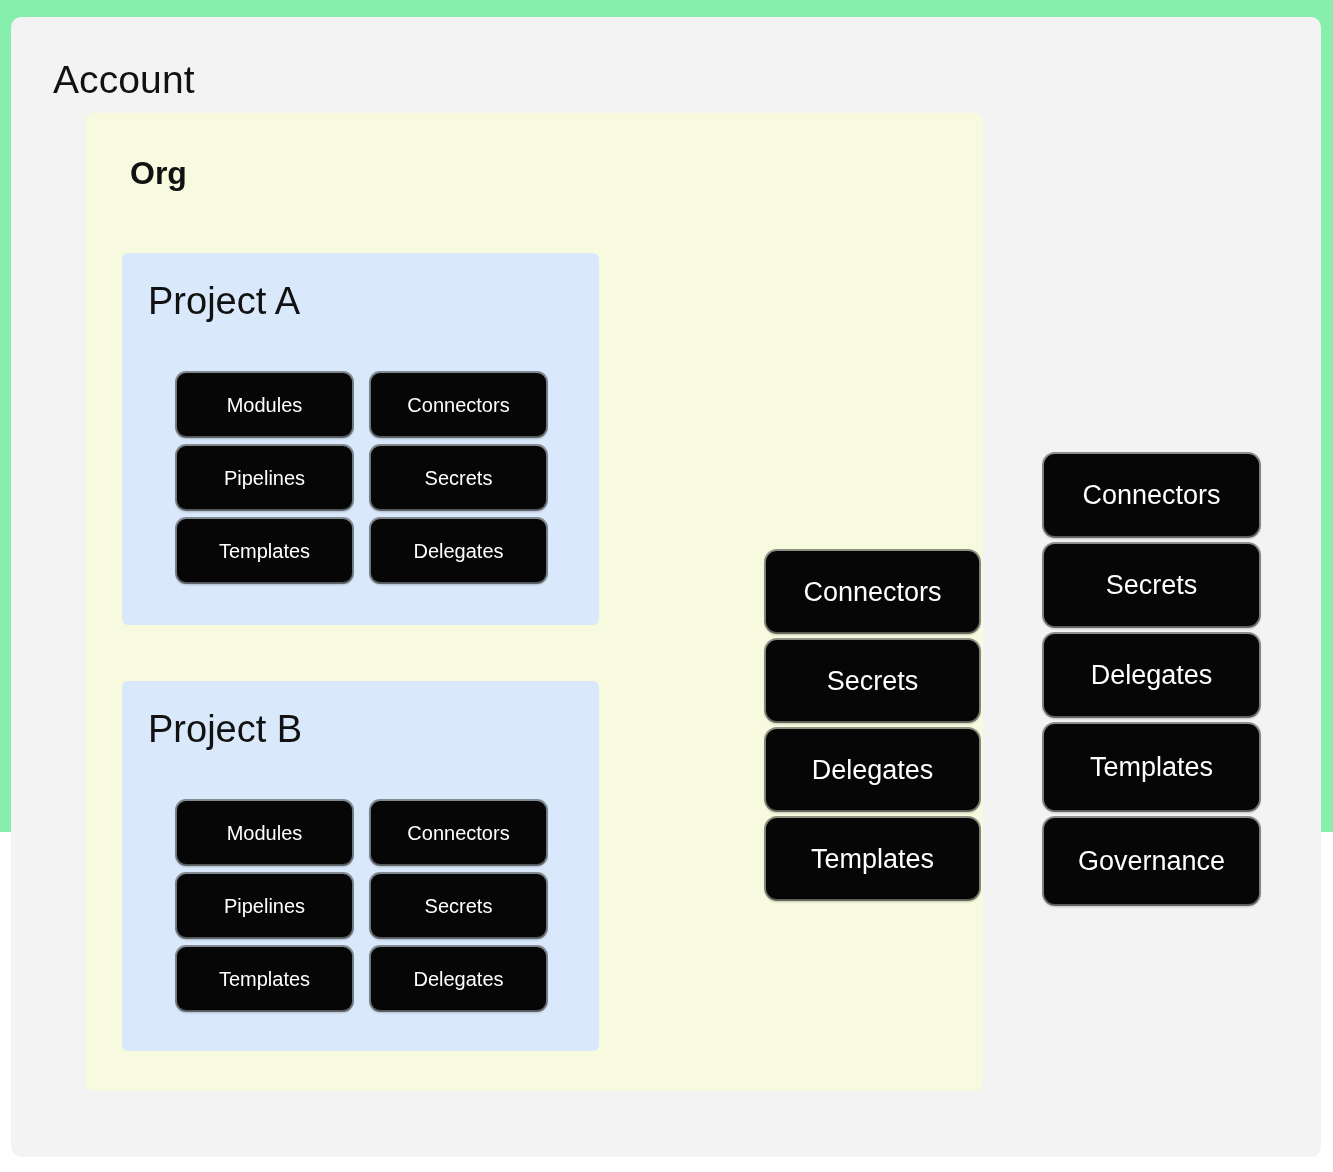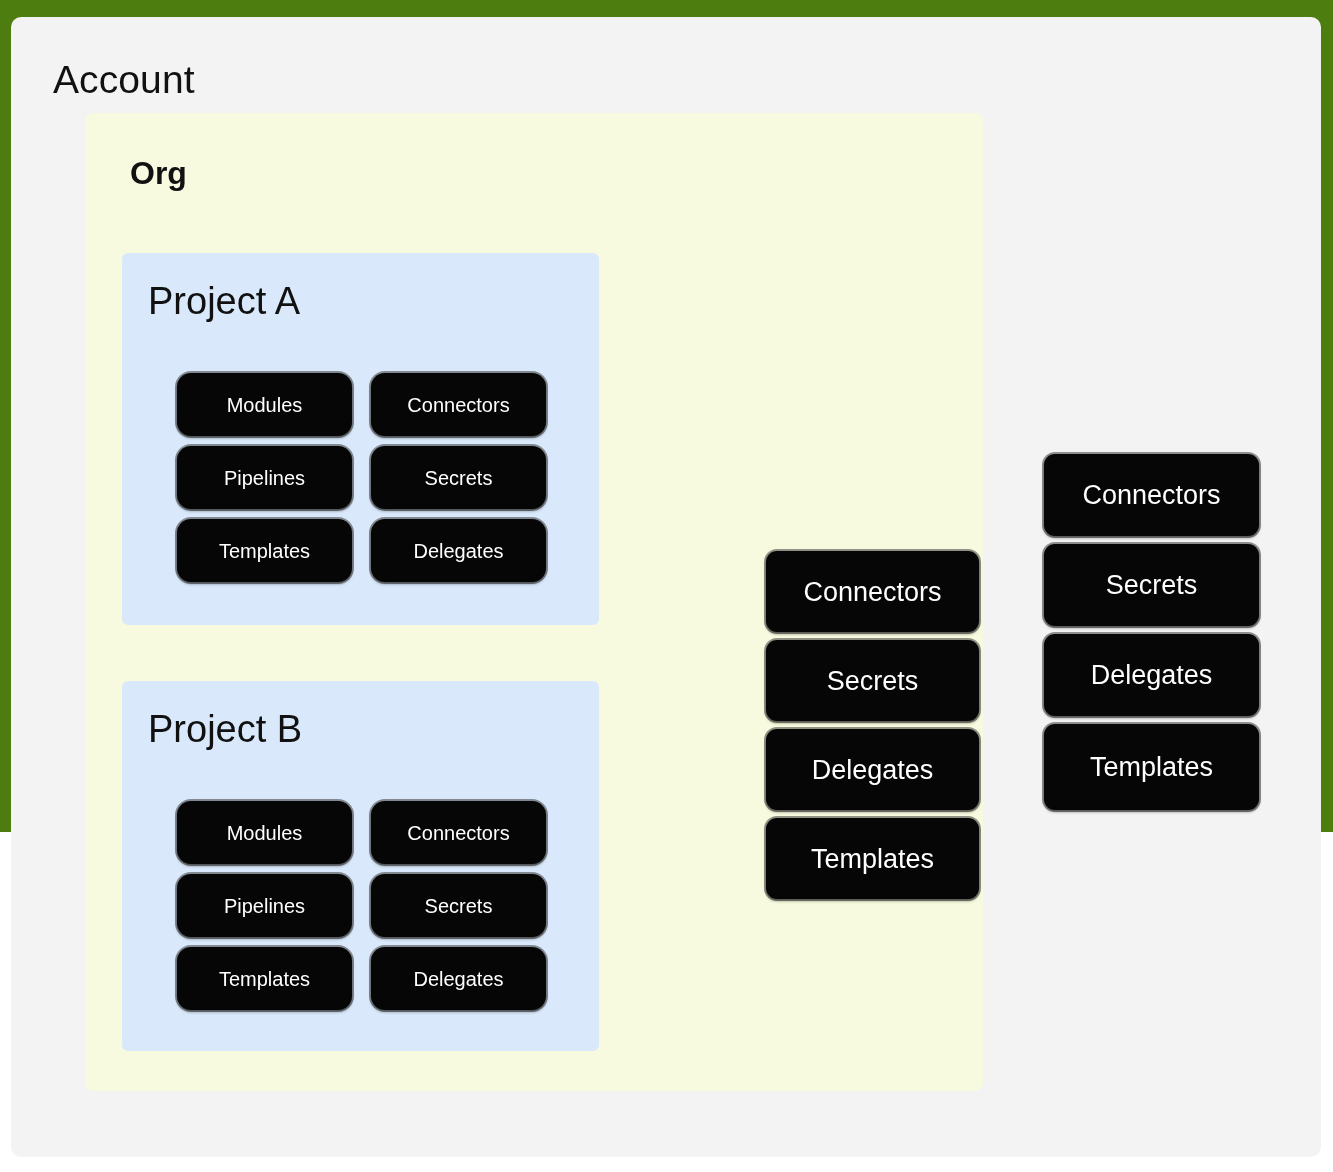--- a/index.html
+++ b/index.html
@@ -10,21 +10,21 @@
     height: 1172px;
     background: #ffffff;
     font-family: "Liberation Sans", sans-serif;
     overflow: hidden;
   }
 
   #canvas {
     position: relative;
     width: 1333px;
     height: 832px;
-    background: #4d7c0f;
+    background: #86efac;
   }
 
   
   .account-panel {
     position: absolute;
     left: 11px;
     top: 17px;
     width: 1310px;
     height: 1140px;
     background: #f3f3f3;
@@ -85,21 +85,21 @@
     line-height: 40px;
     color: #111111;
     font-weight: 400;
     white-space: nowrap;
   }
 
   
   .chip {
     background: #060606;
     color: #ffffff;
-    border-radius: 14px;
+    border-radius: 9px;
     display: flex;
     align-items: center;
     justify-content: center;
     text-align: center;
     box-shadow: 0 2px 3px rgba(0,0,0,0.42),
                 0 0 0 2px rgba(60,60,60,0.55);
     user-select: none;
   }
 
   
@@ -195,17 +195,18 @@
         <div class="chip">Templates</div>
       </div>
 
     </div>
 
     <div class="chip-column account-column">
       <div class="chip">Connectors</div>
       <div class="chip">Secrets</div>
       <div class="chip">Delegates</div>
       <div class="chip">Templates</div>
+      <div class="chip">Governance</div>
     </div>
 
   </div>
 
 </div>
 
 </body></html>

